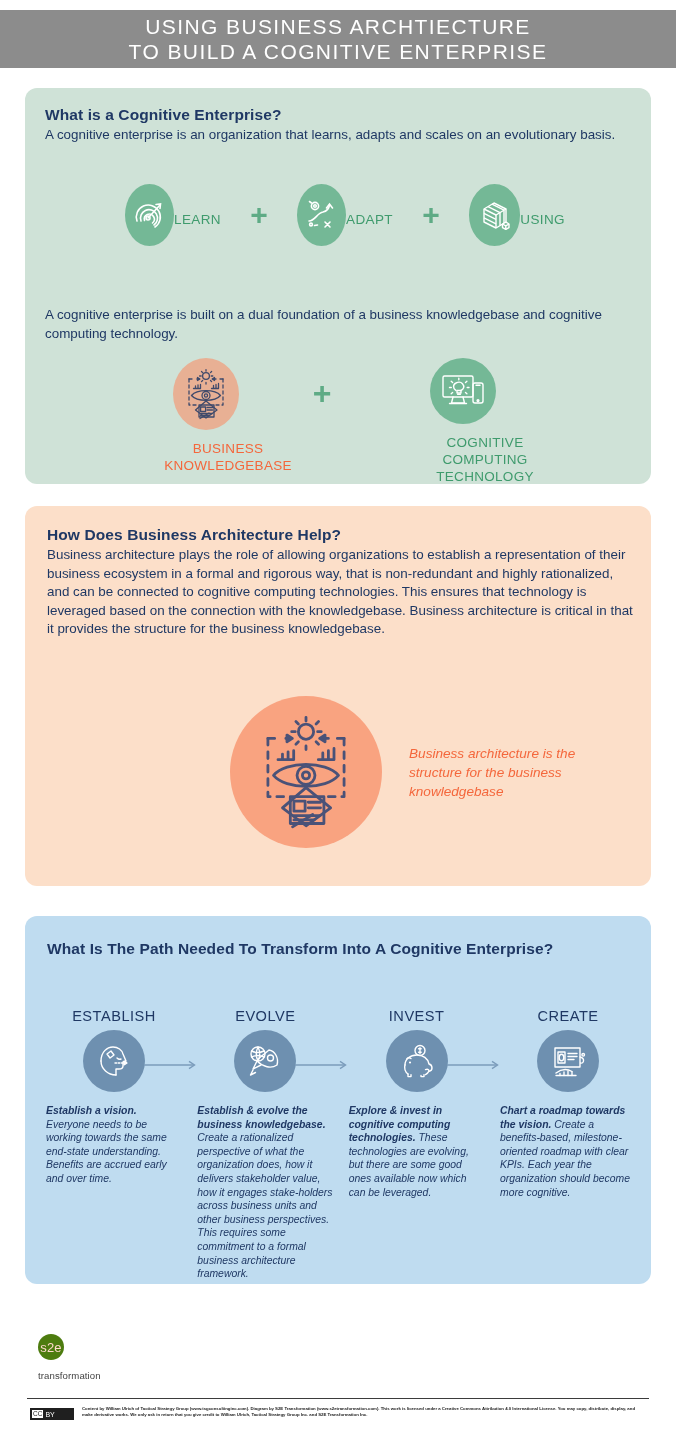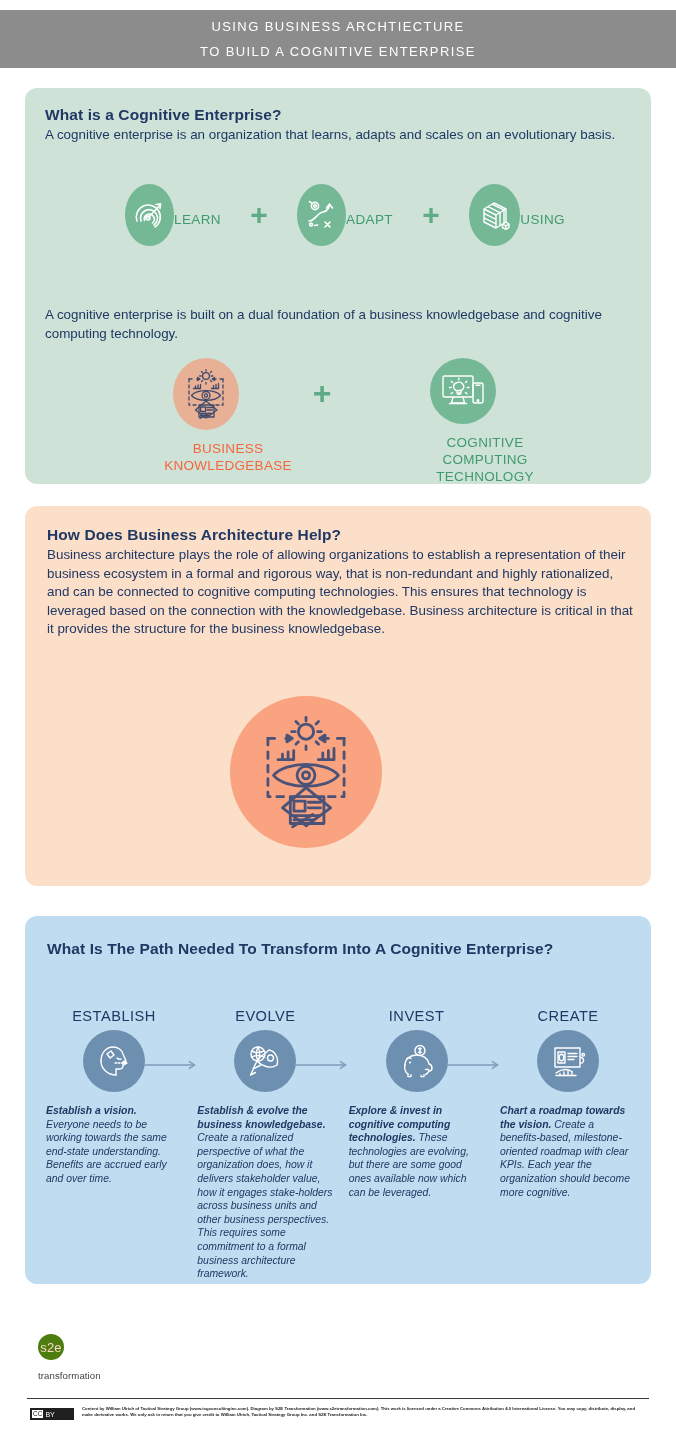--- a/index.html
+++ b/index.html
@@ -13,21 +13,21 @@
   
   .header {
     position: absolute; left: 0; top: 10px;
     width: 676px; height: 58px;
     background: #8c8c8c;
     display: flex; flex-direction: column;
     align-items: center; justify-content: center;
   }
   .header-line {
     color: #ffffff;
-    font-size: 13px;
+    font-size: 21px;
     letter-spacing: 1.4px;
     line-height: 25px;
     font-weight: 400;
     white-space: nowrap;
   }
 
   
   .panel {
     position: absolute;
     left: 25px;
@@ -359,20 +359,21 @@
           <circle cx="25" cy="28.5" r="4"></circle>
           <circle cx="25" cy="28.5" r="1.6"></circle>
           <path d="M14.5 43 L25 34 L36 43 L25 51 Z"></path>
           <rect x="18" y="38" width="15" height="12"></rect>
           <rect x="19.6" y="40" width="5" height="4.5"></rect>
           <path d="M26 40.5 h5.5 M26 43 h5.5 M19.6 46.5 h11.5 M19.6 48.4 h9"></path>
           <path d="M19 51.5 l9-5.5"></path>
         </svg>
       </span>
     </div>
+    <div class="orange-caption">Business architecture is the structure for the business knowledgebase</div>
   </div>
 </div>
 
 <div class="panel panel-blue">
   <div class="blue-head h2">What Is The Path Needed To Transform Into A Cognitive Enterprise?</div>
 
   <div class="steps">
 
     <div class="step">
       <div class="step-label">ESTABLISH</div>

